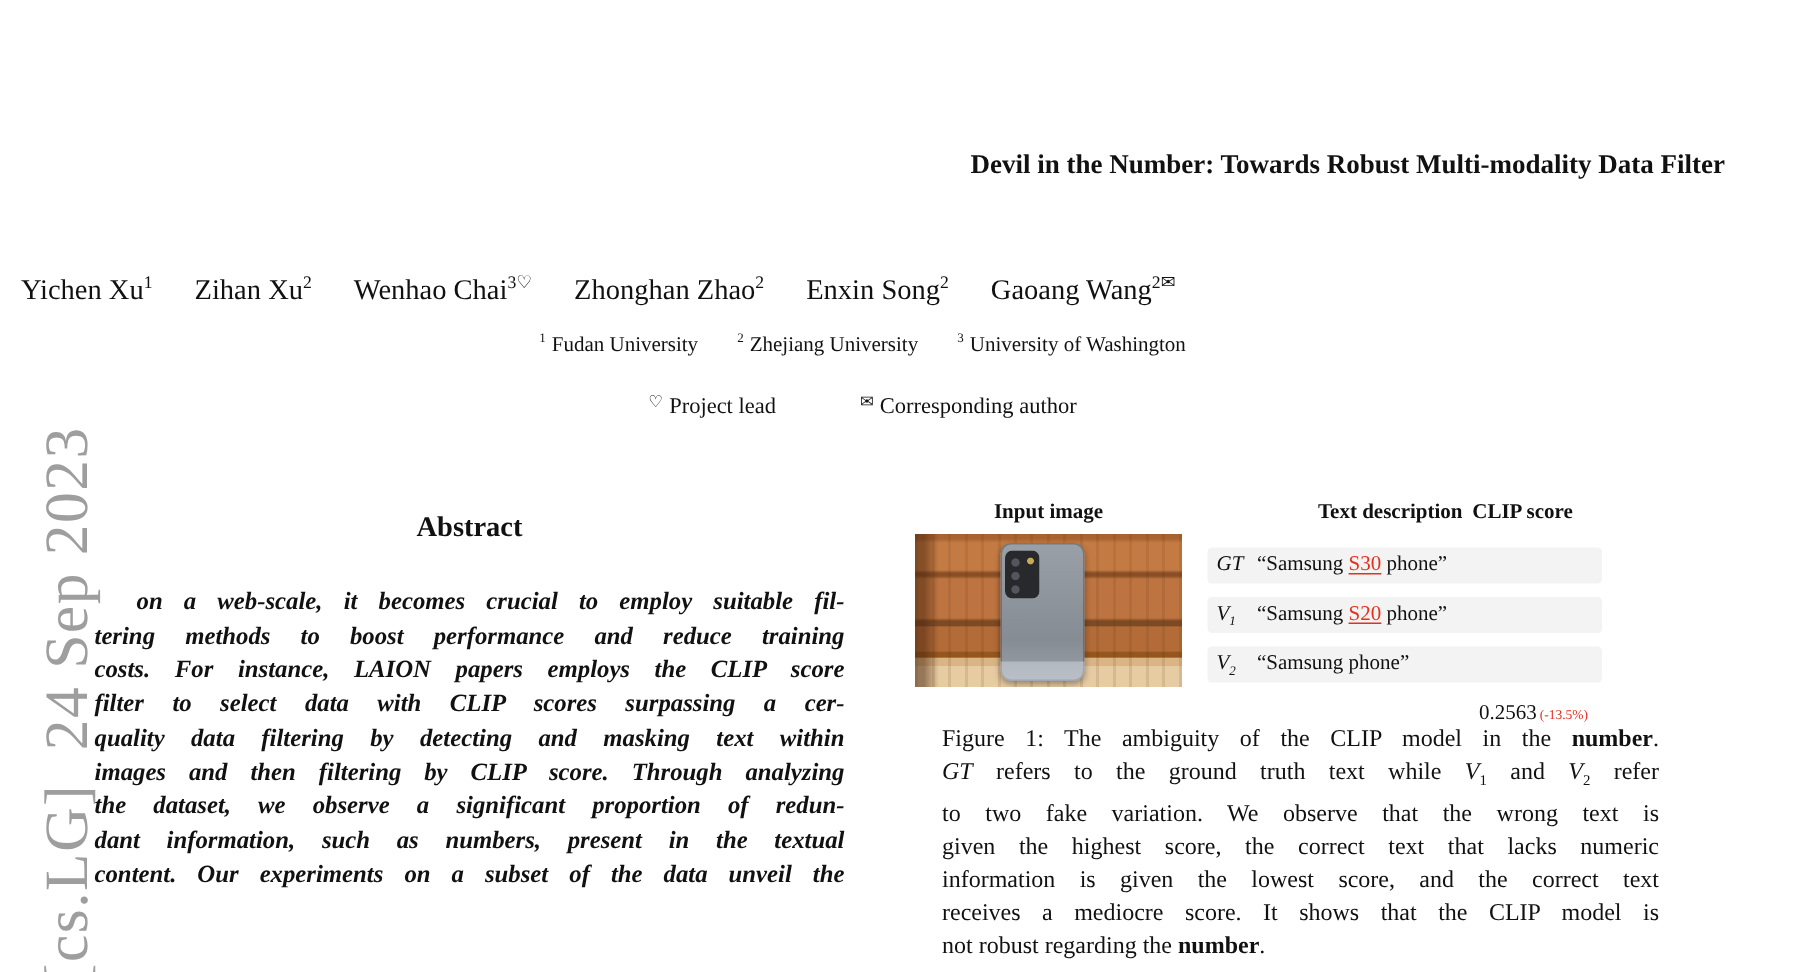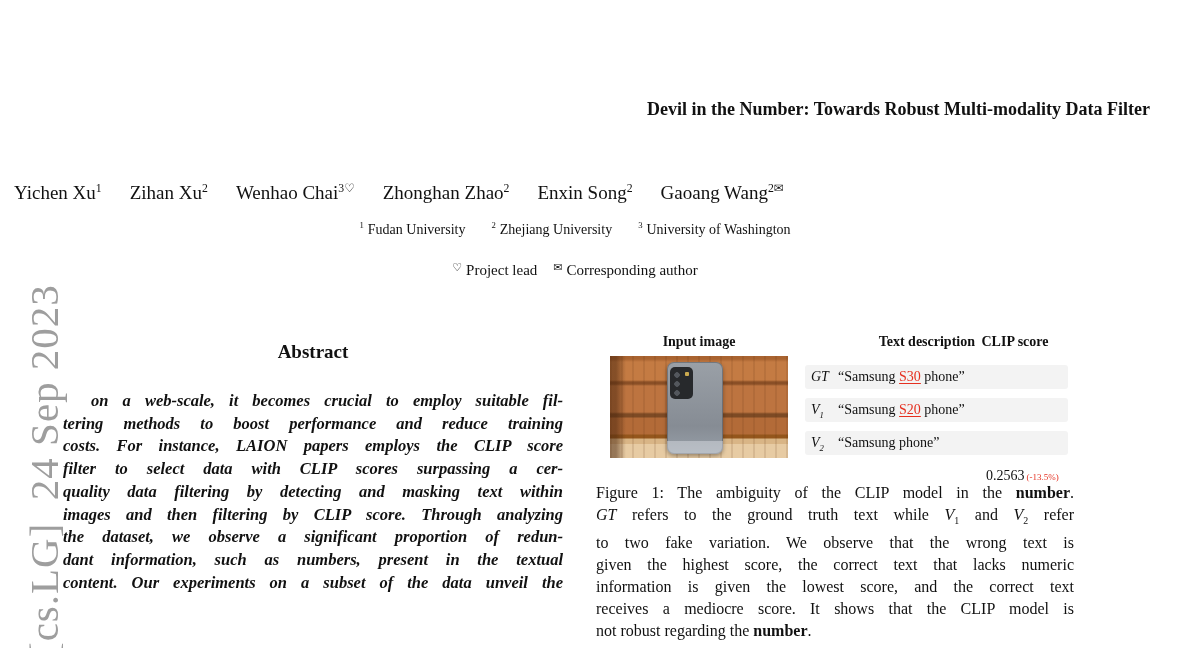--- a/index.html
+++ b/index.html
@@ -25,21 +25,21 @@
   
   .header{position:absolute;left:0;top:0;width:1150px;height:300px;}
   .title{position:absolute;top:100px;left:0;width:100%;text-align:right;
          font-size:18px;font-weight:bold;line-height:1.1;}
   .authors{position:absolute;top:181px;left:0;width:100%;text-align:left;font-size:19px;}
   .author{margin:0 14px;white-space:nowrap;}
   .affils{position:absolute;top:220px;left:0;width:100%;text-align:center;font-size:14px;}
   .affil{margin:0 13px;white-space:nowrap;}
   .affil sup{margin-right:4px;}
   .notes{position:absolute;top:261px;left:0;width:100%;text-align:center;font-size:15px;}
-  .note{margin:0 8px;white-space:nowrap;}
+  .note{margin:0 28px;white-space:nowrap;}
   .note .sym{font-size:11px;vertical-align:4px;margin-right:4px;}
 
   
   .left-col{position:absolute;left:63px;top:341px;width:500px;height:307px;}
   .abs-heading{text-align:center;font-weight:bold;font-size:19px;}
   .abs-body{position:absolute;top:49px;left:0;width:500px;
             font-style:italic;font-weight:600;font-size:16.5px;line-height:22.7px;}
   .abs-line{text-align:justify;text-align-last:justify;}
   .abs-line:first-child{text-indent:28px;}
 
@@ -74,21 +74,21 @@
                   font-weight:bold;font-size:14px;}
   .rows{position:absolute;left:0;top:35px;width:263px;}
   .t-row{height:24px;margin-bottom:9px;background:var(--rowbg);border-radius:3px;
          position:relative;font-size:14px;line-height:24px;}
   .t-label{position:absolute;left:6px;font-style:italic;}
   .t-text{position:absolute;left:33px;}
   .t-score{position:absolute;left:181px;white-space:nowrap;margin-top:33px;}
   .delta{font-size:9px;color:var(--hl);margin-left:2px;}
 
   
-  .caption{position:absolute;left:596px;top:482px;width:478px;
+  .caption{position:absolute;left:628px;top:482px;width:478px;
            font-size:16px;line-height:21.9px;}
   .cap-line{text-align:justify;text-align-last:justify;}
   .cap-line:last-child{text-align-last:left;}
 </style>
 </head>
 <body style="--hl: #e53020; --rowbg: #f3f3f3; --wm: #9e9e9e;">
 
 <div class="watermark">[cs.LG]  24 Sep 2023</div>
 
 <div class="header">

